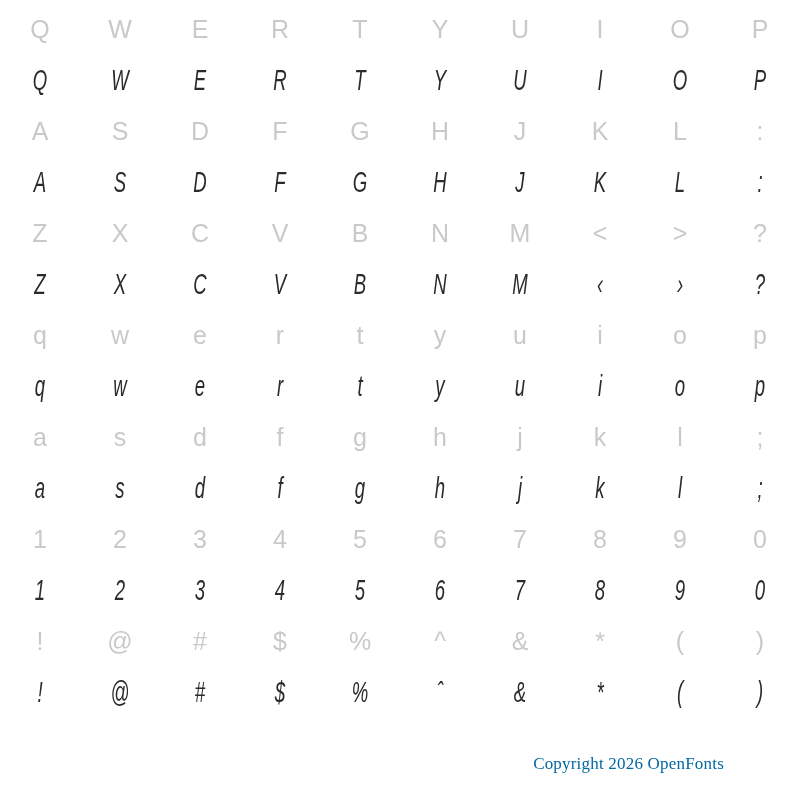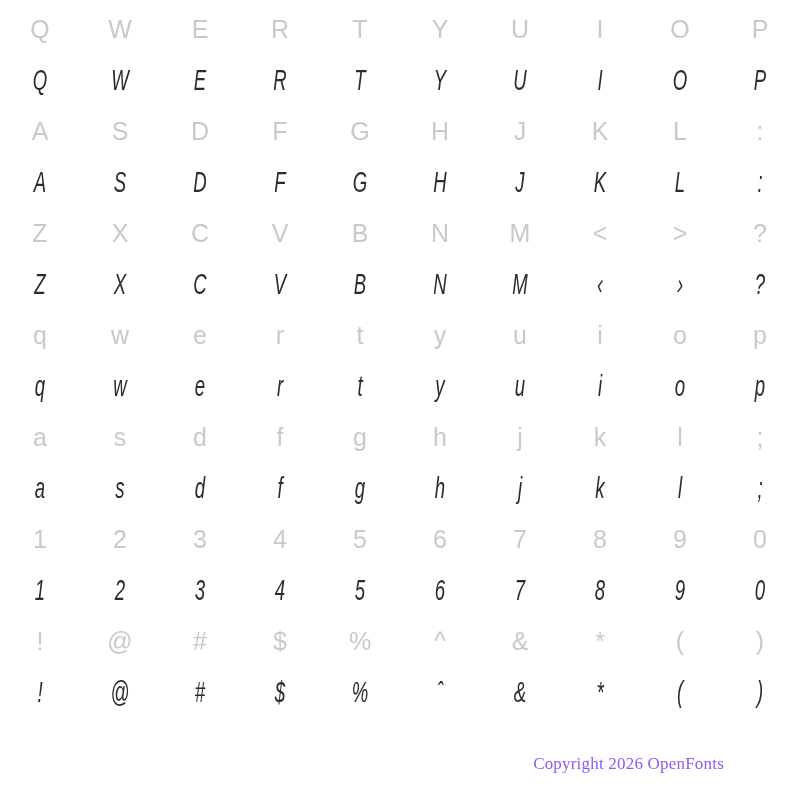--- a/index.html
+++ b/index.html
@@ -68,21 +68,21 @@
   .footer {
     position: absolute;
     left: 0;
     right: 0;
     bottom: 26px;
     text-align: right;
     padding-right: 76px;
     box-sizing: border-box;
   }
   .footer-text {
-    color: #8b5cf6;
+    color: #0369a1;
     font-family: "Liberation Serif", serif;
     font-size: 17px;
     letter-spacing: 0.2px;
   }
 </style>
 </head>
 <body>
 
 <div class="sheet">
   <div class="grid">

